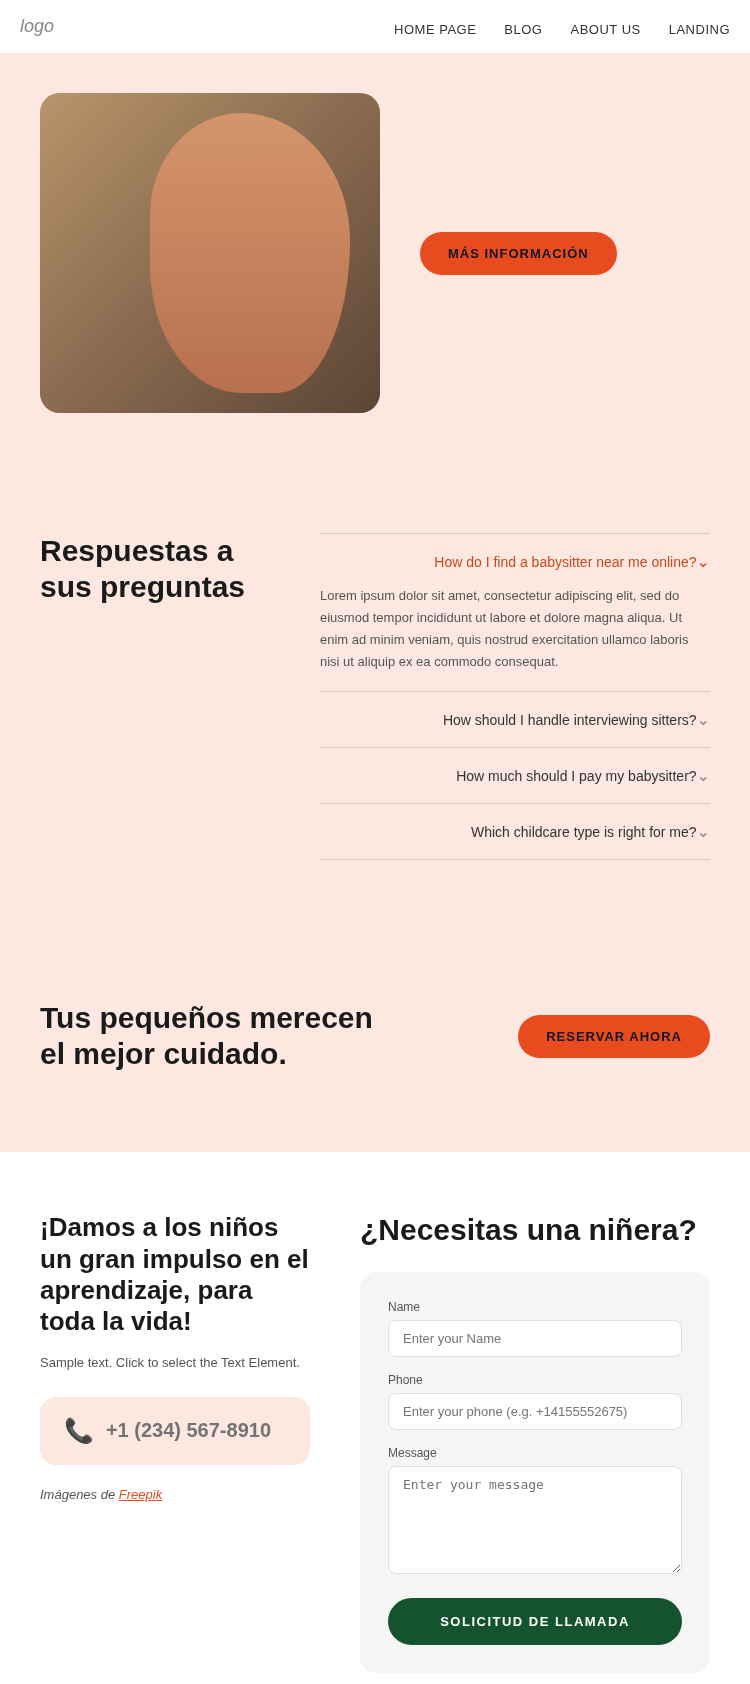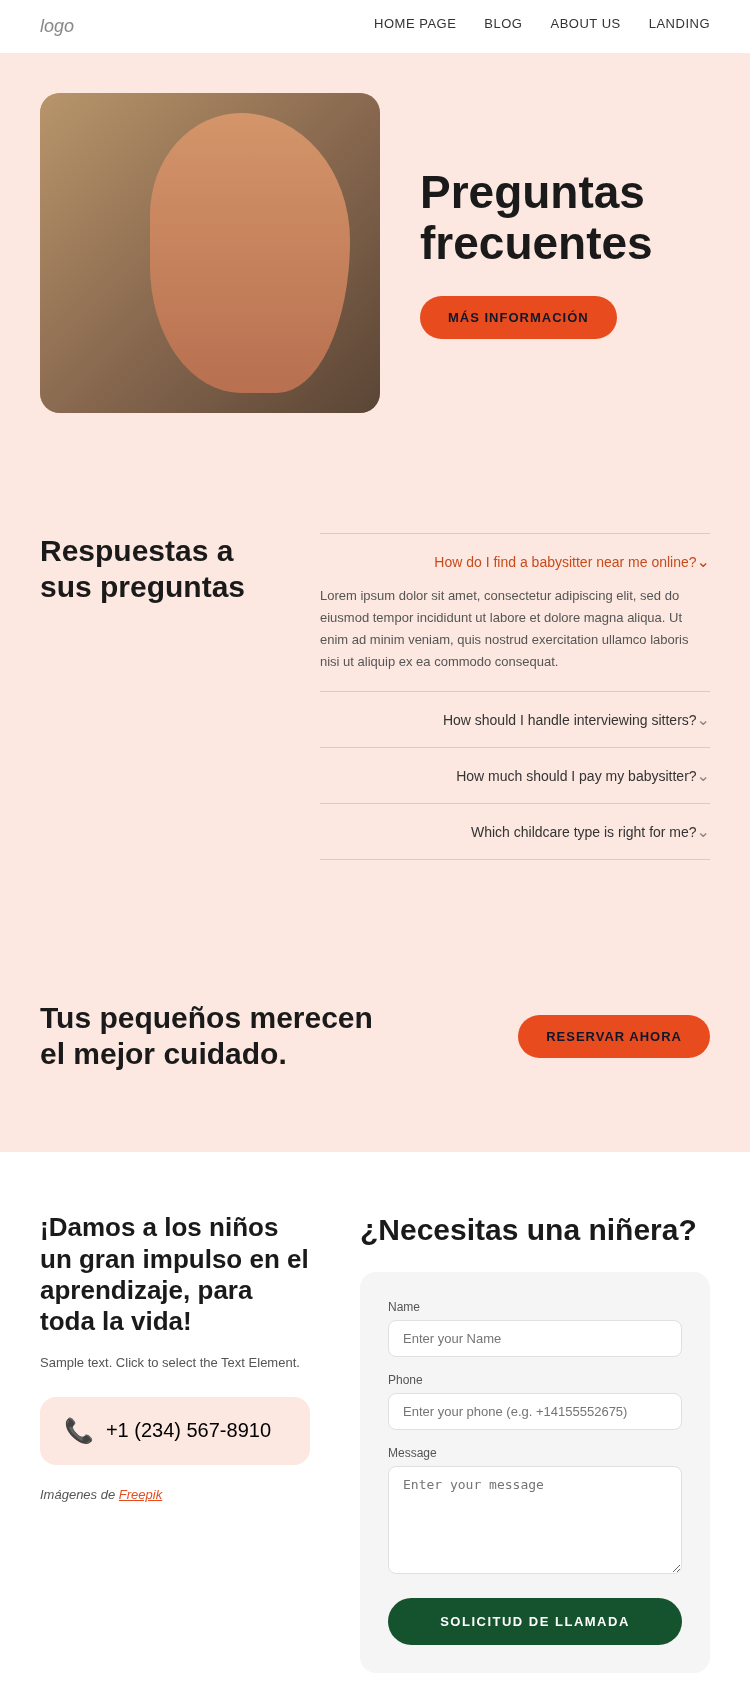--- a/index.html
+++ b/index.html
@@ -1,21 +1,21 @@
 <!DOCTYPE html>
 <html><head>
   <meta charset="utf-8">
   <style>
     * { box-sizing: border-box; margin: 0; padding: 0; }
     body { font-family: 'Arial', sans-serif; width: 750px; background: #fff; }
 
     
     nav {
-      display: flex; align-items: flex-start; justify-content: space-between;
-      padding: 16px 40px; background: #fff;
+      display: flex; align-items: flex-end; justify-content: space-between;
+      padding: 16px 20px; background: #fff;
     }
     .nav-logo { color: #888; font-size: 18px; font-style: italic; }
     .nav-links { display: flex; gap: 28px; }
     .nav-links a {
       text-decoration: none; color: #333; font-size: 13px; font-weight: 500;
       letter-spacing: 0.5px;
     }
 
     
     .hero {
@@ -86,21 +86,21 @@
       background: #fff; padding: 60px 40px; display: flex; gap: 50px;
     }
     .contact-left { width: 270px; flex-shrink: 0; }
     .contact-left h2 { font-size: 26px; font-weight: 900; color: #1a1a1a; line-height: 1.2; margin-bottom: 16px; }
     .contact-left p { font-size: 13px; color: #555; margin-bottom: 24px; line-height: 1.5; }
     .phone-card {
       background: #fce8e1; border-radius: 16px; padding: 20px 24px;
       display: flex; align-items: center; gap: 12px; margin-bottom: 20px;
     }
     .phone-icon { font-size: 24px; color: #e84c1e; }
-    .phone-number { font-size: 20px; font-weight: 400; color: #000000; }
+    .phone-number { font-size: 20px; font-weight: 700; color: #737373; }
     .freepik-credit { font-size: 11px; color: #888; font-style: italic; }
     .freepik-link { color: #e84c1e; text-decoration: underline; }
 
     .contact-right { flex: 1; }
     .contact-right h2 { font-size: 30px; font-weight: 900; color: #1a1a1a; margin-bottom: 24px; line-height: 1.2; }
     .form-card {
       background: #f5f5f5; border-radius: 16px; padding: 28px;
     }
     .form-group { margin-bottom: 16px; }
     .form-label { font-size: 12px; color: #555; margin-bottom: 6px; display: block; }
@@ -128,21 +128,20 @@
     <a href="#">ABOUT US</a>
     <a href="#">LANDING</a>
   </div>
 </nav>
 
 <section class="hero">
   <div class="hero-image">
     <div class="hero-image-placeholder"></div>
   </div>
   <div class="hero-text">
-    <h1 class="hero-title">Preguntas frecuentes</h1>
     <button class="btn-orange">MÁS INFORMACIÓN</button>
   </div>
 </section>
 
 <section class="faq-section">
   <div class="faq-left">
     <h2>Respuestas a sus preguntas</h2>
   </div>
   <div class="faq-right">
 

